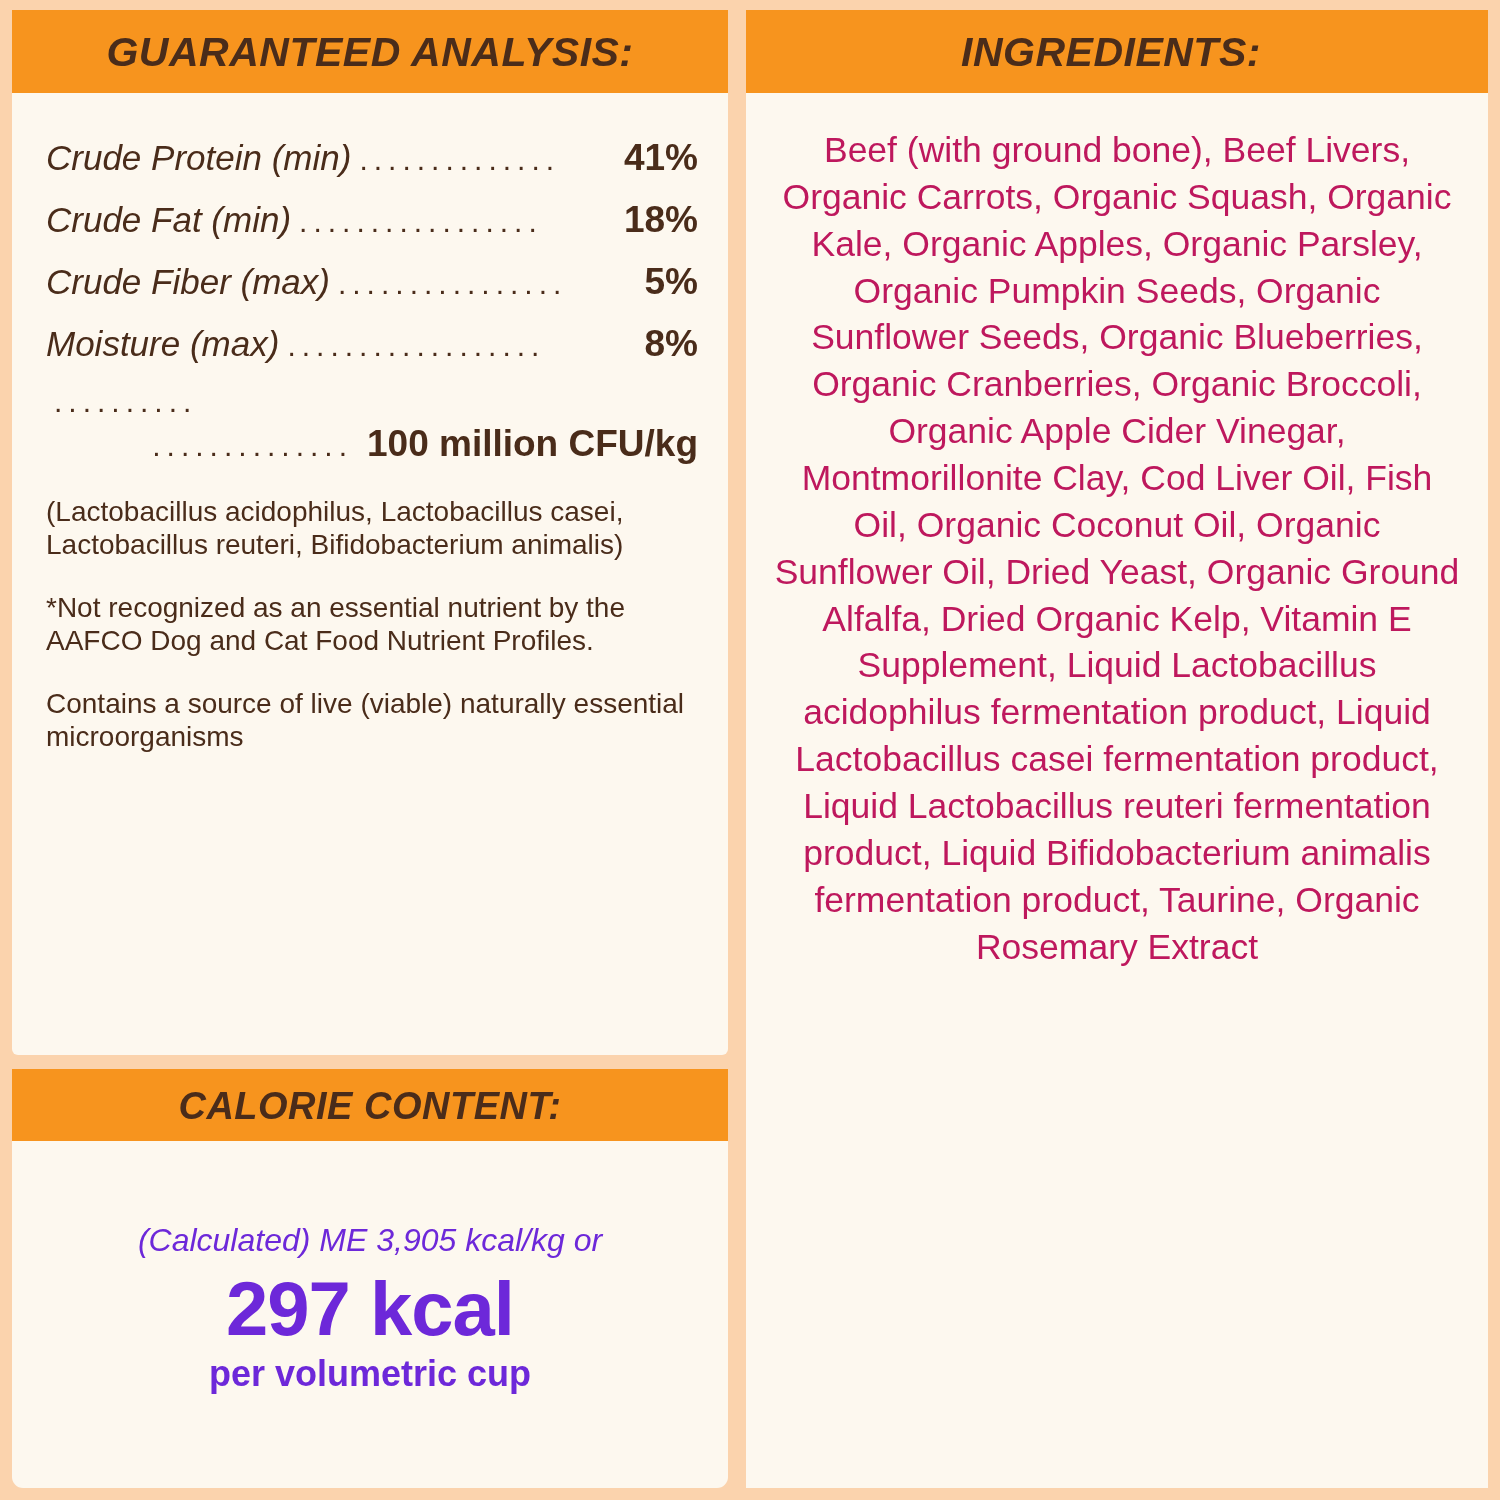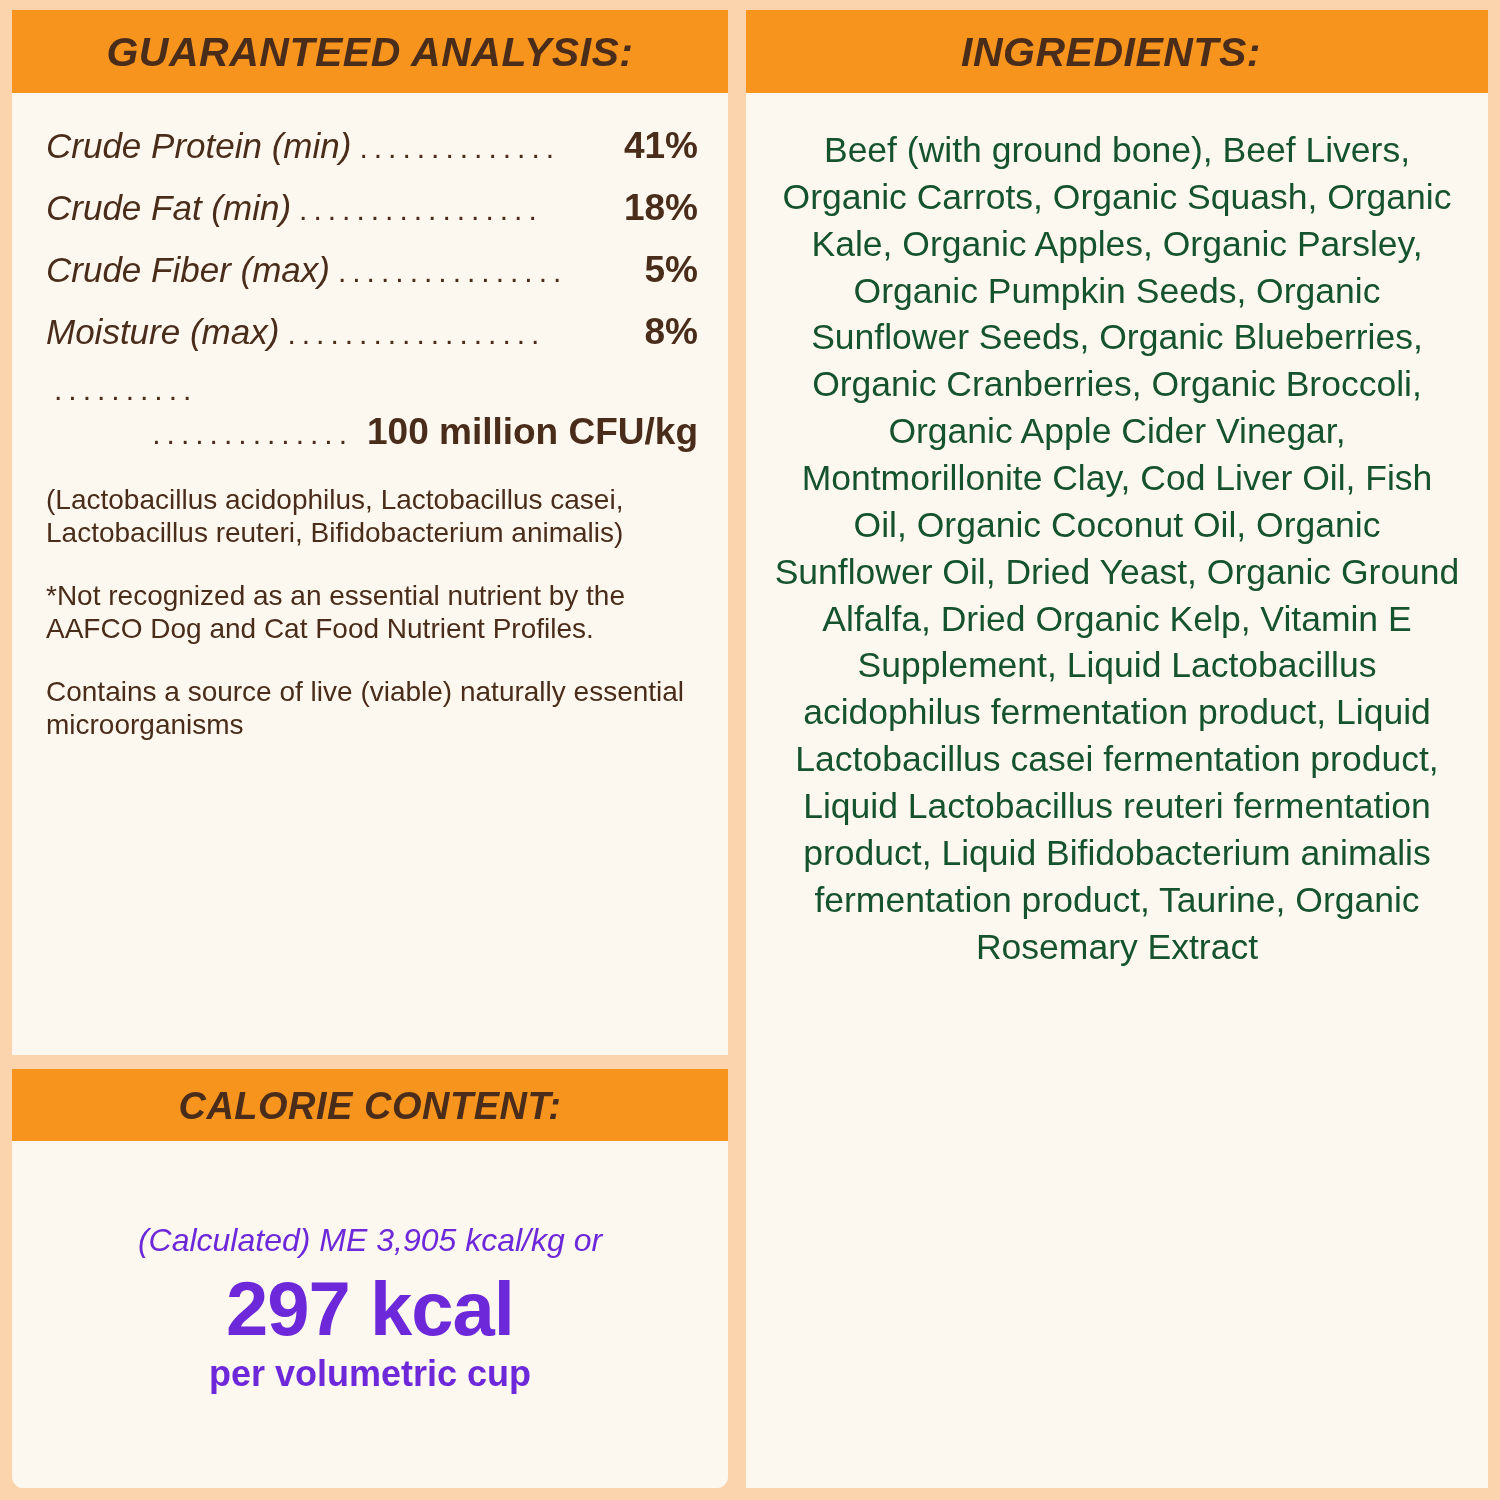--- a/index.html
+++ b/index.html
@@ -43,28 +43,28 @@
 
   .panel-header {
     background: #f7941e;
     color: #4a2c1a;
     text-align: center;
     font-weight: bold;
     font-style: italic;
     letter-spacing: 0.5px;
   }
 
-  .ga-panel { height: 1045px; }
+  .ga-panel { height: 1045px; border-radius: 6px; }
   .ga-header {
     font-size: 41px;
     line-height: 1;
     padding: 22px 0 20px 0;
   }
   .ga-body {
-    padding: 34px 30px 10px 34px;
+    padding: 46px 30px 10px 34px;
     color: #4a2c1a;
   }
 
   .ga-row {
     display: flex;
     align-items: baseline;
     font-style: italic;
     font-size: 35px;
     line-height: 1.0;
     margin-bottom: 25px;
@@ -149,21 +149,21 @@
   }
 
   .ing-panel { height: 100%; }
   .ing-header {
     font-size: 41px;
     line-height: 1;
     padding: 22px 12px 20px 0;
   }
   .ing-body {
     padding: 34px 26px 20px 26px;
-    color: #14532d;
+    color: #be185d;
     font-size: 35.5px;
     line-height: 1.32;
     text-align: center;
   }
 </style>
 </head>
 <body>
 
 <div class="page">
 

